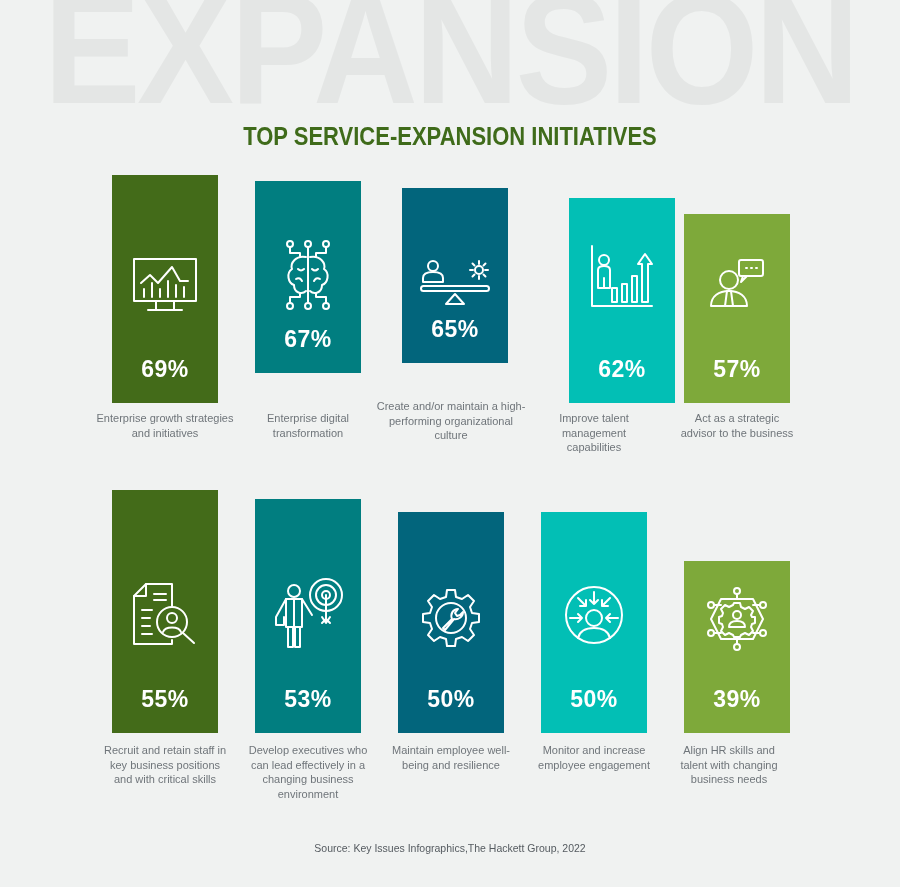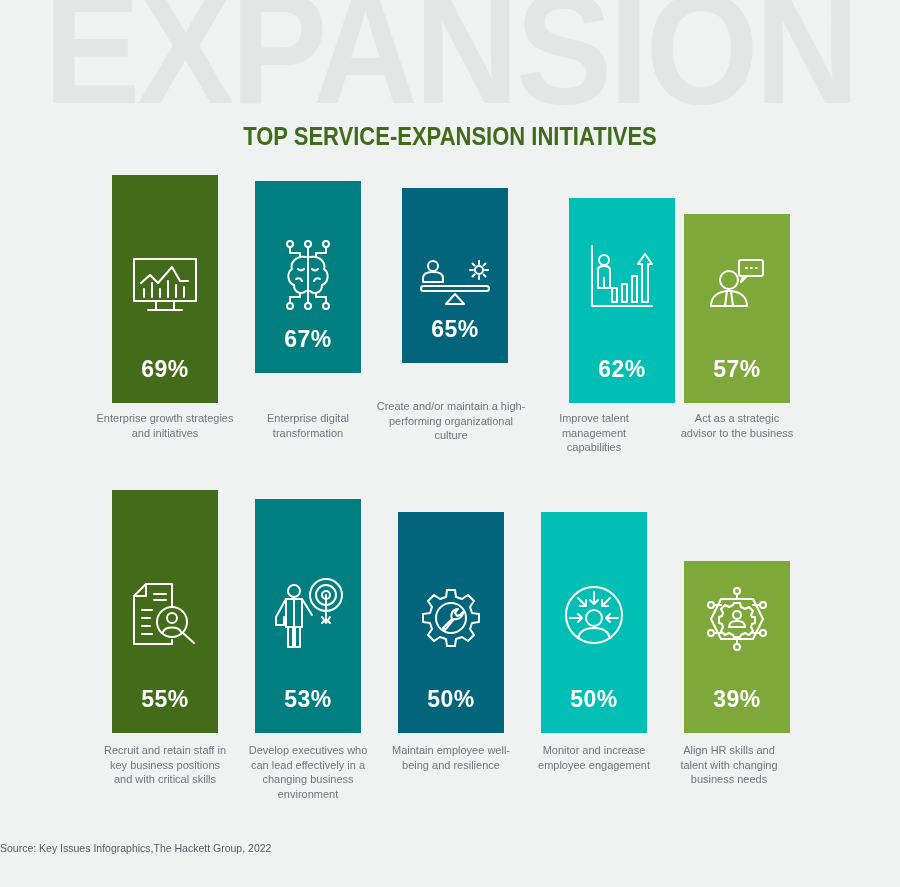--- a/index.html
+++ b/index.html
@@ -23,21 +23,21 @@
   .bar .icon { position: absolute; left: 50%; transform: translateX(-50%); }
   .bar .pct {
     position: absolute; width: 100%; text-align: center; bottom: 20px;
     color: #ffffff; font-weight: 700; font-size: 23px; letter-spacing: 0.5px;
   }
   .label {
     position: absolute; width: 150px; text-align: center;
     color: #6f757a; font-size: 11px; line-height: 14.6px;
   }
   .source {
-    position: absolute; top: 842px; left: 0; width: 900px; text-align: left;
+    position: absolute; top: 842px; left: 0; width: 900px; text-align: center;
     color: #555b60; font-size: 10.5px;
   }
   svg { stroke: #ffffff; fill: none; stroke-width: 2; stroke-linecap: round; stroke-linejoin: round; }
 </style>
 </head>
 <body>
 
 <div class="bg-word">EXPANSION</div>
 <div class="title">TOP SERVICE-EXPANSION INITIATIVES</div>
 

